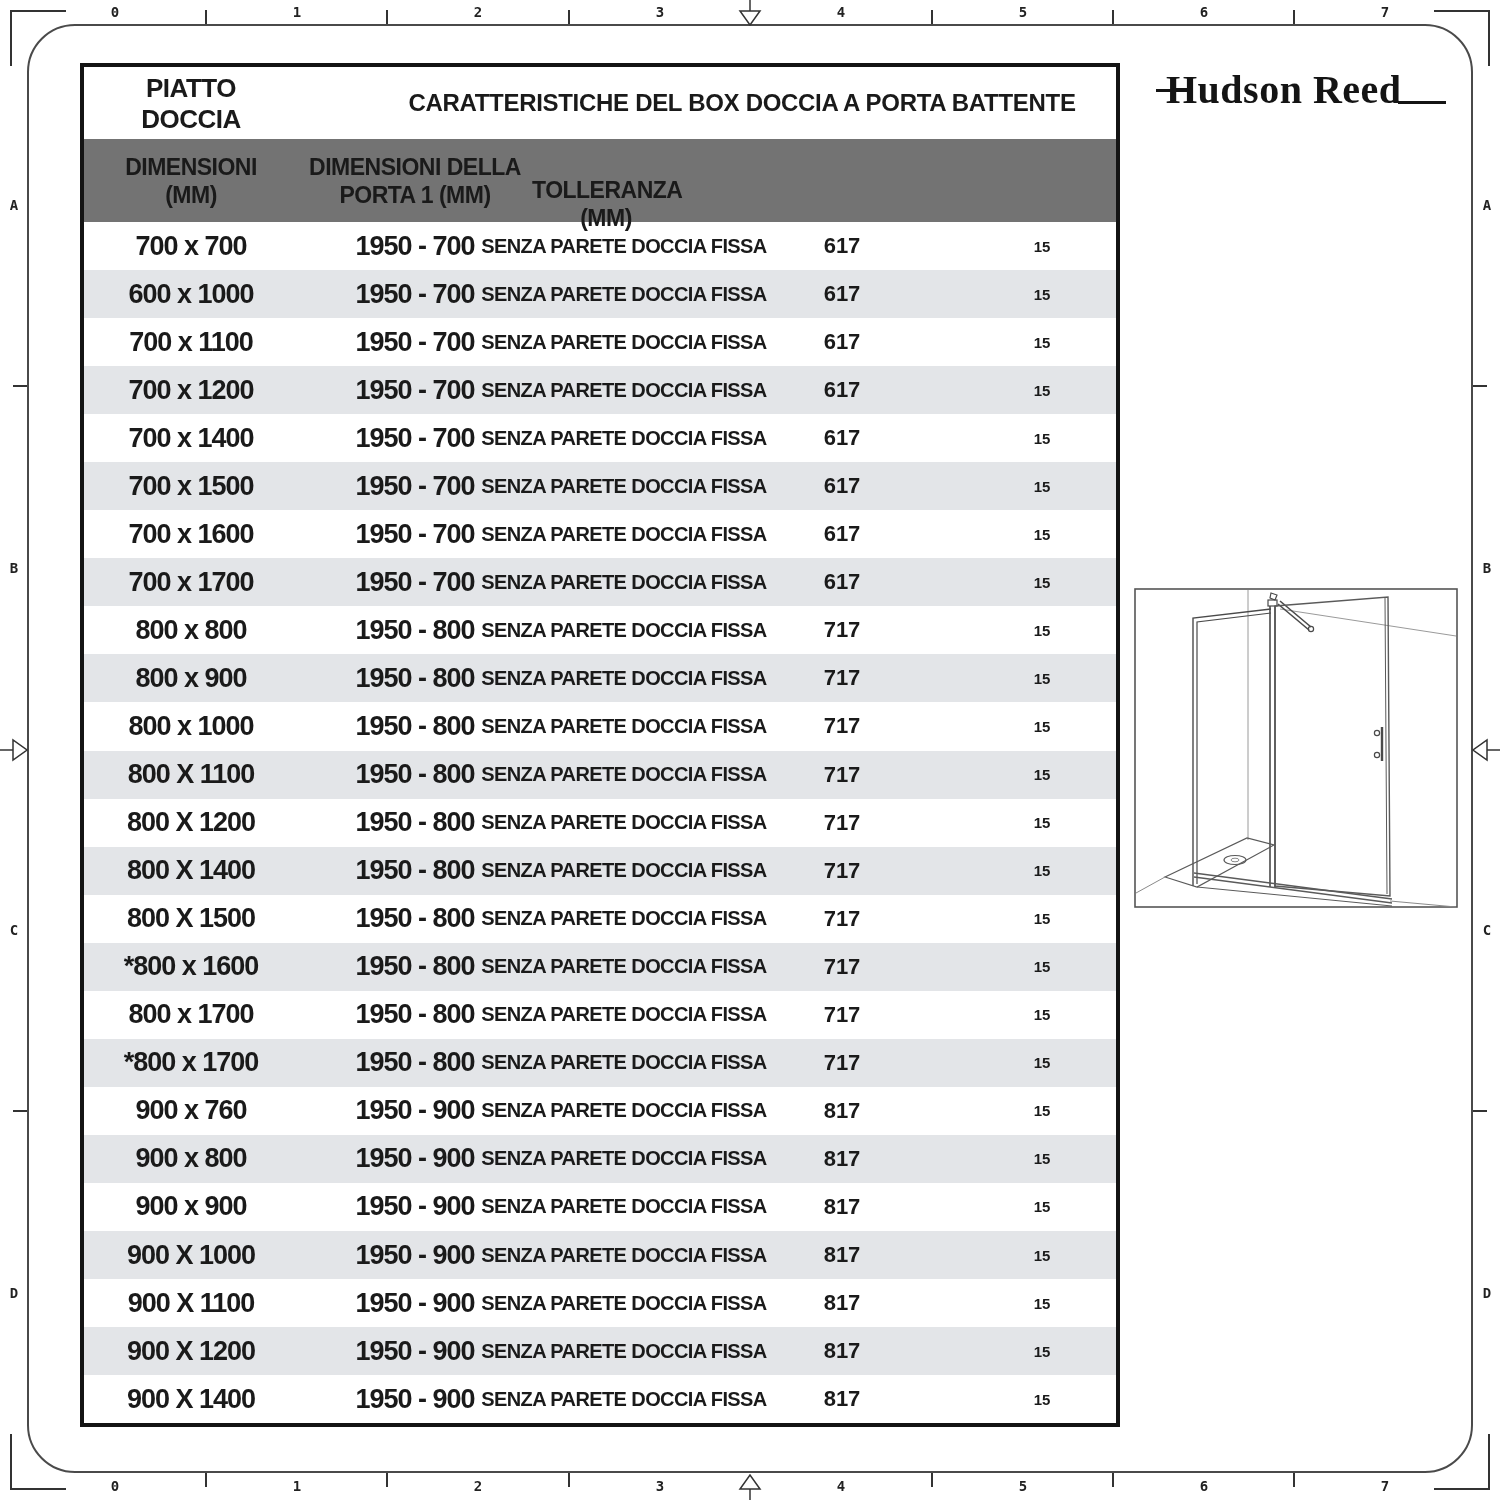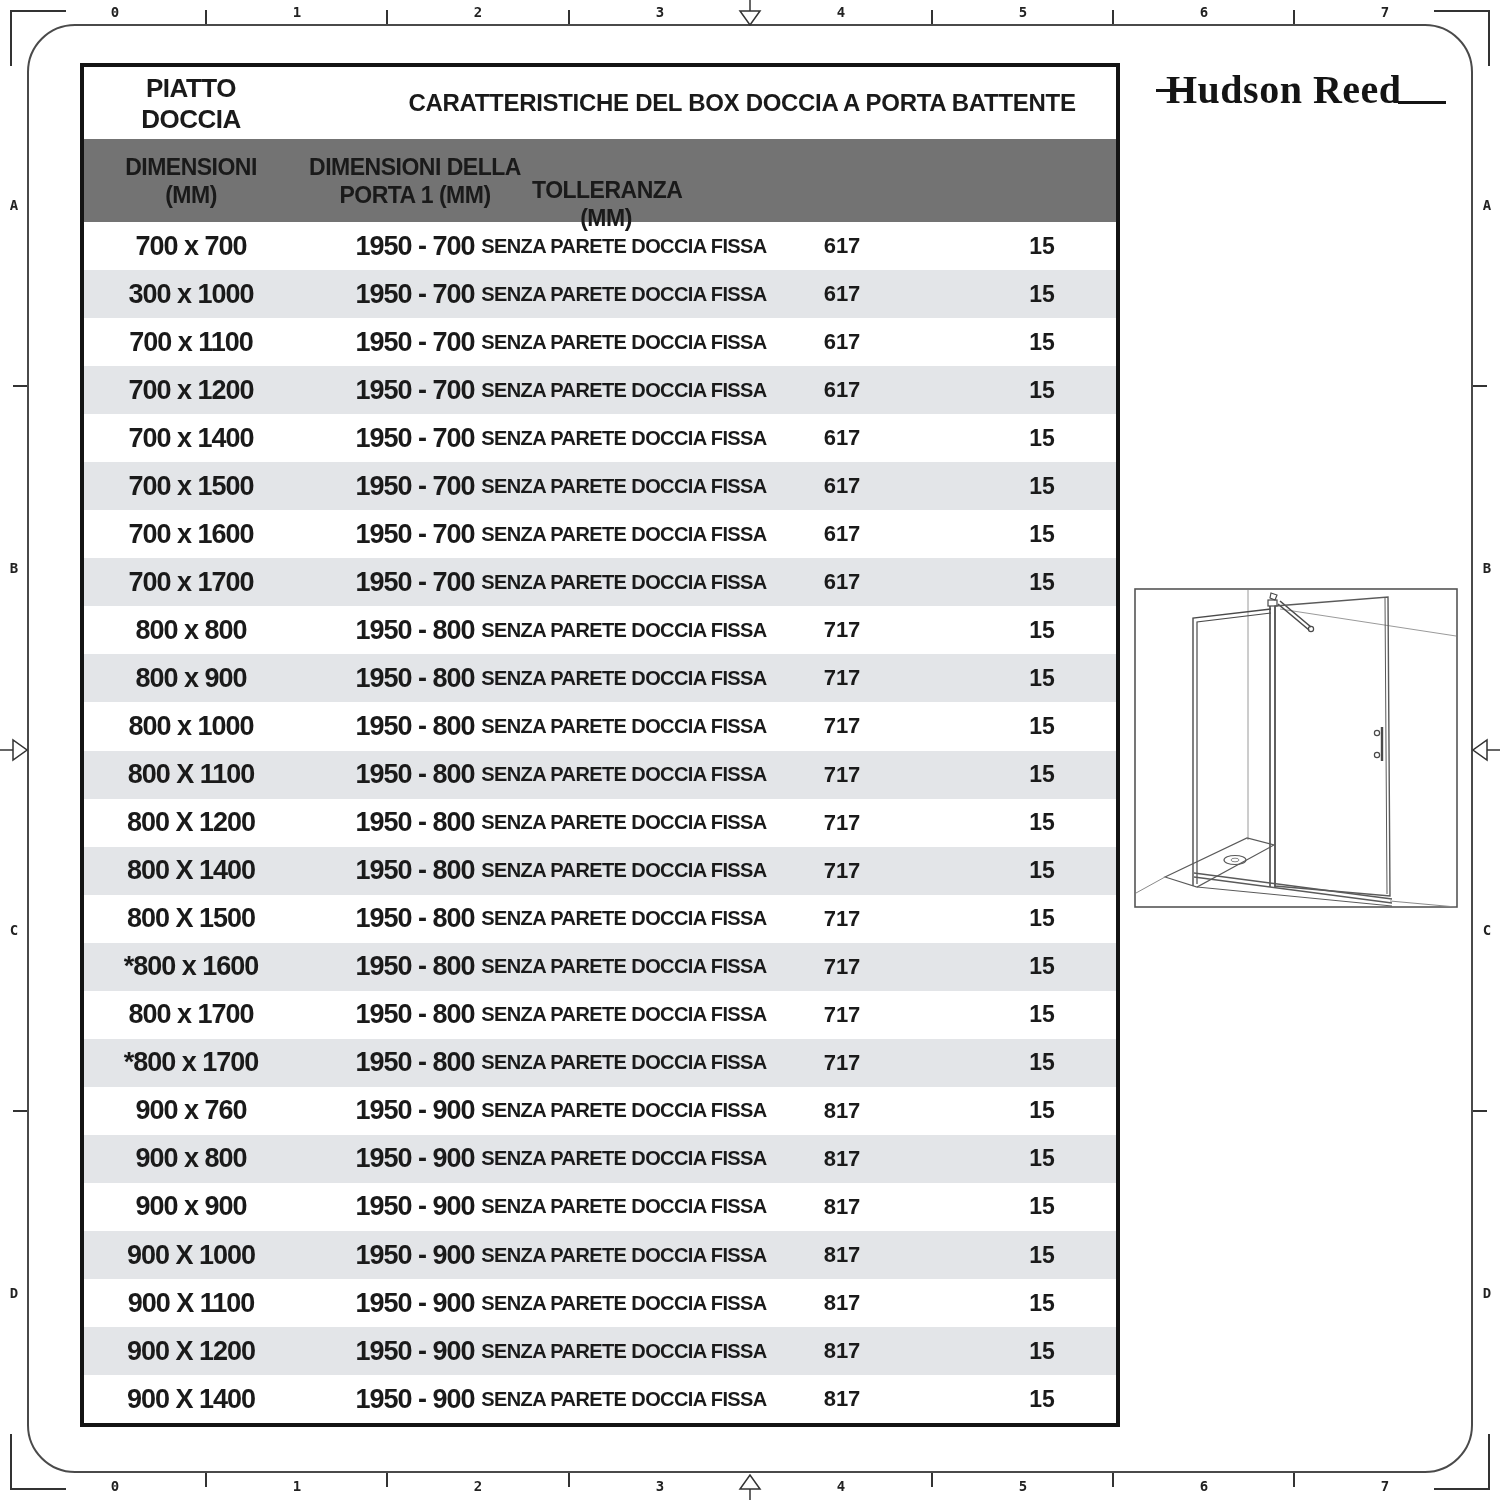--- a/index.html
+++ b/index.html
@@ -53,21 +53,21 @@
   .trow { flex:1; display:flex; align-items:center; }
   .trow.gray { background:#e3e5e8; }
   .cell {
     display:flex; justify-content:center; align-items:center;
     white-space:nowrap; font-weight:bold; overflow:visible;
   }
   .cell.c1 { width:214px; font-size:27px; letter-spacing:-1px; }
   .cell.c2 { width:234px; font-size:27px; letter-spacing:-1px; }
   .cell.c3 { width:184px; font-size:20px; letter-spacing:-0.6px; }
   .cell.c4 { width:252px; font-size:22px; }
-  .cell.c5 { width:148px; font-size:23px; }
+  .cell.c5 { width:148px; font-size:15px; }
 
   
   .logo {
     position:absolute; left:1166px; top:66px;
     font-family:"Liberation Serif", serif; font-size:40px; font-weight:600;
     color:#141414; letter-spacing:0.5px; white-space:nowrap;
   }
   .logo-strike { position:absolute; left:1156px; top:89px;  width:36px; height:3px; background:#141414; }
   .logo-under  { position:absolute; left:1398px; top:101px; width:48px; height:3px; background:#141414; }
 
@@ -168,21 +168,21 @@
     </div>
     <div class="rows" id="table-rows">
         <div class="trow white">
           <div class="cell c1">700 x 700</div>
           <div class="cell c2">1950 - 700</div>
           <div class="cell c3">SENZA PARETE DOCCIA FISSA</div>
           <div class="cell c4">617</div>
           <div class="cell c5">15</div>
         </div>
         <div class="trow gray">
-          <div class="cell c1">300 x 1000</div>
+          <div class="cell c1">600 x 1000</div>
           <div class="cell c2">1950 - 700</div>
           <div class="cell c3">SENZA PARETE DOCCIA FISSA</div>
           <div class="cell c4">617</div>
           <div class="cell c5">15</div>
         </div>
         <div class="trow white">
           <div class="cell c1">700 x 1100</div>
           <div class="cell c2">1950 - 700</div>
           <div class="cell c3">SENZA PARETE DOCCIA FISSA</div>
           <div class="cell c4">617</div>

